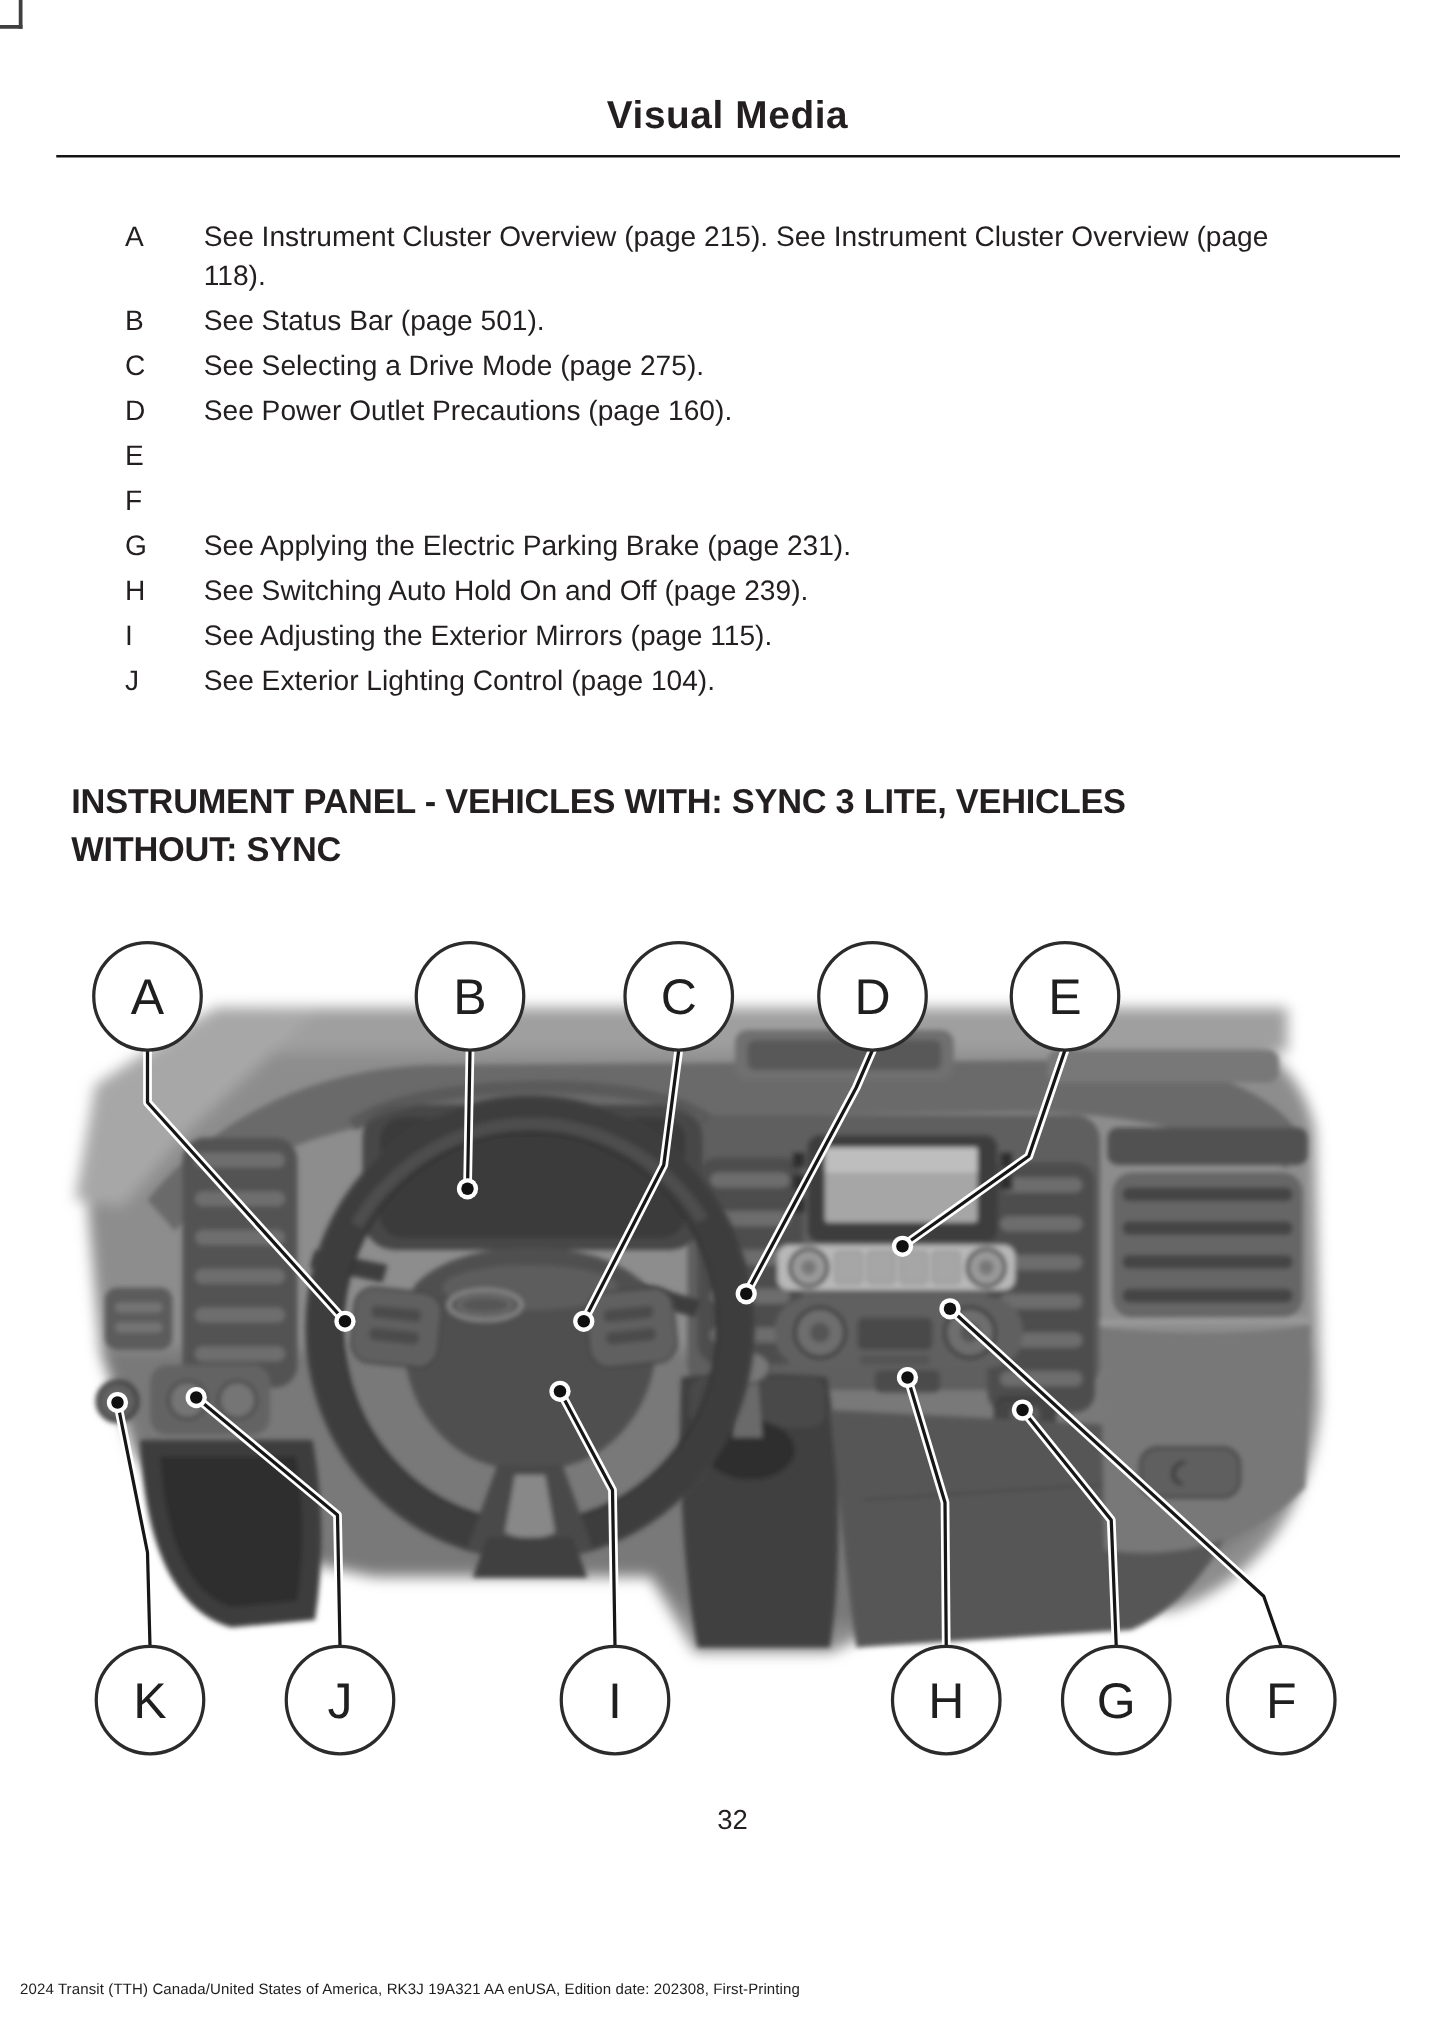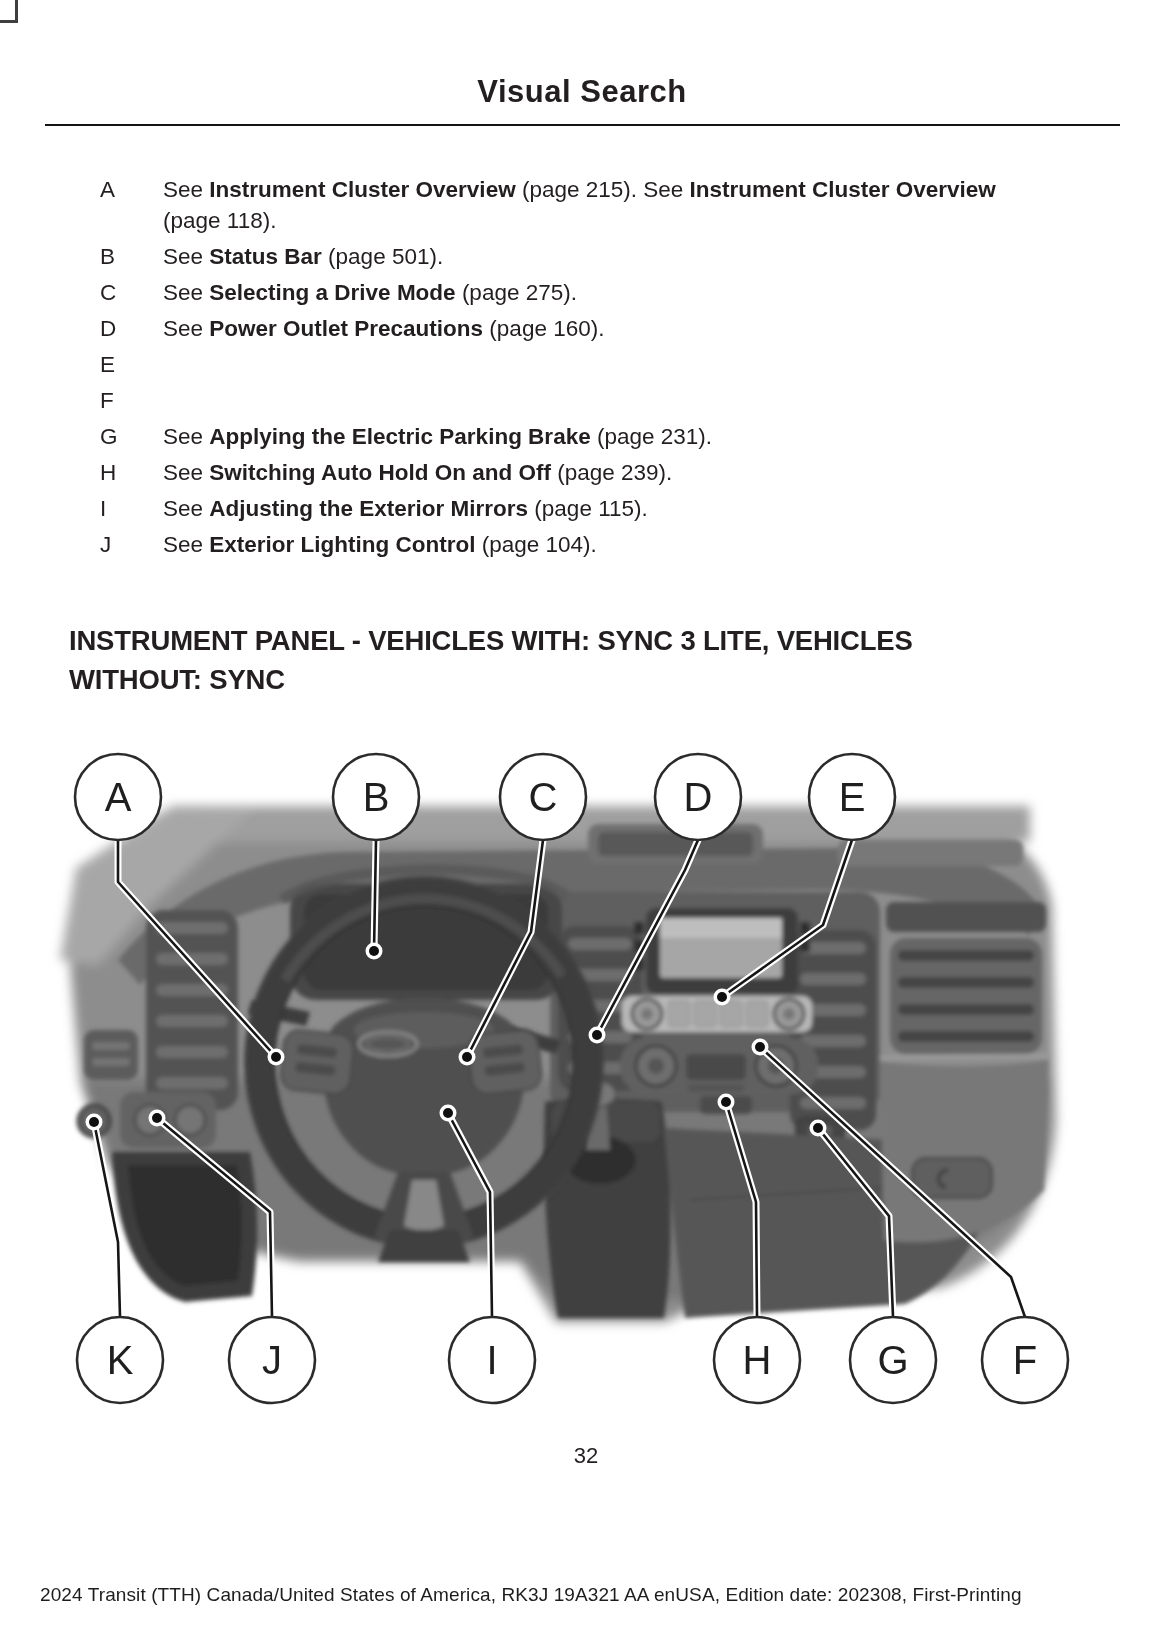--- a/index.html
+++ b/index.html
@@ -7,40 +7,40 @@
        font-family:"Liberation Sans",sans-serif;color:#231f20;}
   .abs{position:absolute;}
   .corner-v{left:15px;top:0;width:3px;height:23px;background:#3f3f3f;}
   .corner-h{left:0;top:20px;width:18px;height:3px;background:#3f3f3f;}
   .page-title{top:74px;left:0;width:100%;text-align:center;font-size:31px;font-weight:700;letter-spacing:.5px;}
   .title-rule{top:124px;left:45px;width:1075px;height:2px;background:#141414;}
   .ref-list{top:174px;left:100px;width:945px;}
   .ref-row{display:flex;margin-bottom:5px;}
   .ref-letter{width:63px;flex:0 0 63px;font-size:22.5px;line-height:31px;}
   .ref-text{max-width:880px;font-size:22.5px;line-height:31px;}
-  .ref-text .b{font-weight:700;}
-  .section-heading{top:621px;left:57px;width:1010px;font-size:27.5px;font-weight:700;line-height:39px;letter-spacing:-.2px;margin-left:12px;}
+  .ref-text .b{font-weight:400;}
+  .section-heading{top:621px;left:57px;width:1010px;font-size:27.5px;font-weight:700;line-height:39px;letter-spacing:-.2px;}
   .diagram{left:40px;top:742px;width:1084px;height:672px;}
   .page-number{top:1443px;left:4px;width:100%;text-align:center;font-size:22px;}
-  .footer-text{top:1584px;left:16px;font-size:19px;color:#1d1d1d;letter-spacing:.1px;margin-left:24px;}
+  .footer-text{top:1584px;left:16px;font-size:12px;color:#1d1d1d;letter-spacing:.1px;}
   
   .lead-casing{fill:none;stroke:#ffffff;stroke-width:7;stroke-linecap:round;stroke-linejoin:round;}
   .lead{fill:none;stroke:#161616;stroke-width:2.6;stroke-linecap:round;stroke-linejoin:round;}
   .dot-ring{fill:#ffffff;}
   .dot{fill:#101010;}
   .callout-circle{fill:#ffffff;stroke:#2b2b2b;stroke-width:2.6;}
   .callout-letter{font-family:"Liberation Sans",sans-serif;font-size:40px;fill:#1f1f1f;text-anchor:middle;}
 </style>
 </head>
 <body>
 
 <div class="abs corner-v"></div>
 <div class="abs corner-h"></div>
 
-<div class="abs page-title">Visual Search</div>
+<div class="abs page-title">Visual Media</div>
 <div class="abs title-rule"></div>
 
 <div class="abs ref-list">
     <div class="ref-row">
       <div class="ref-letter">A</div>
       <div class="ref-text"><span>See </span><span class="b">Instrument Cluster Overview</span><span> (page 215).  </span><span>See </span><span class="b">Instrument Cluster Overview</span><span> (page 118).</span></div>
     </div>
     <div class="ref-row">
       <div class="ref-letter">B</div>
       <div class="ref-text"><span>See </span><span class="b">Status Bar</span><span> (page 501).</span></div>

